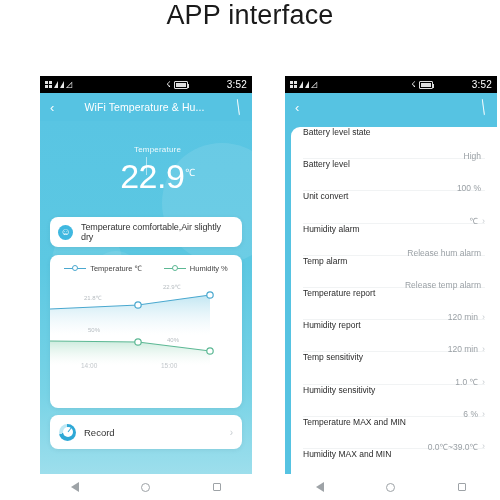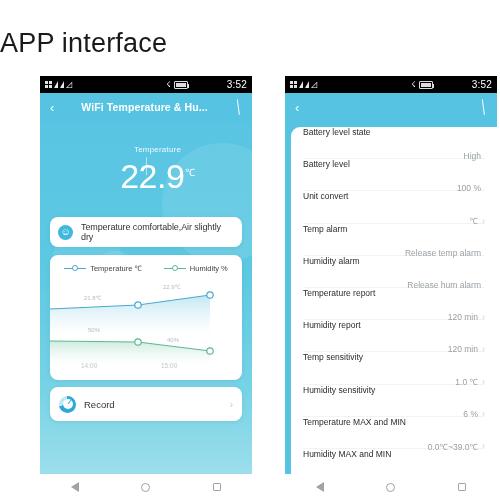--- a/index.html
+++ b/index.html
@@ -5,21 +5,22 @@
   * { box-sizing: border-box; margin: 0; padding: 0; }
   html, body {
     width: 500px; height: 500px;
     background: #ffffff;
     font-family: "Liberation Sans", sans-serif;
     overflow: hidden;
   }
   #root { position: relative; width: 500px; height: 500px; background:#fff; }
 
   .page-title {
-    position: absolute; top: 28px; left: 0; width: 500px;
+    position: absolute; top: 0; left: 0; width: 500px;
+    text-align: center;
     font-size: 27px; color: #1a1a1a; font-weight: 400;
     letter-spacing: .2px;
   }
 
   
   .phone {
     position: absolute; top: 76px; width: 212px; height: 424px;
     background: #fff; overflow: hidden;
   }
   .phone.left  { left: 40px; }
@@ -47,21 +48,21 @@
   .batt::after { content:""; position:absolute; right:-2.5px; top:2px; width:1.5px; height:4px; background:#ddd;}
   .batt i { display:block; height:4px; background:#ddd; margin-left:1px; width:10px; }
 
   
   .app-header {
     height: 28px; background: #56c3e2;
     display: flex; align-items: center; justify-content: space-between;
     padding: 0 10px;
     color: #fff;
   }
-  .hdr-title { font-size: 10.5px; font-weight: 700; letter-spacing: .1px; }
+  .hdr-title { font-size: 10.5px; font-weight: 400; letter-spacing: .1px; }
   .hdr-ico { font-size: 13px; line-height: 13px; opacity: .95; }
   .hdr-edit { transform: rotate(-35deg); display:inline-block; font-size: 12px; }
 
   
   .left-body {
     position: relative; height: 379px;
     background: linear-gradient(180deg, #59c5e3 0%, #5cc8e2 38%, #78d3e6 72%, #a9e2ee 100%);
     overflow: hidden;
   }
   .cloud {
@@ -99,21 +100,21 @@
   .smiley {
     width: 15px; height: 15px; border-radius: 50%;
     background: #3fb8e0; color: #fff; flex: none;
     display: flex; align-items: center; justify-content: center;
     font-size: 10px; line-height: 10px;
   }
   .comfort-txt { font-size: 9px; color: #333; letter-spacing: -.1px; }
 
   
   .chart-card {
-    position: relative; margin: 8px 10px 0 10px; height: 125px; padding: 8px 0 0 0;
+    position: relative; margin: 8px 10px 0 10px; height: 153px; padding: 8px 0 0 0;
   }
   .legend { display: flex; justify-content: center; gap: 22px; align-items: center; }
   .lg { display: flex; align-items: center; gap: 4px; font-size: 7.5px; color: #444; }
   .lg .bar { width: 22px; height: 1.5px; position: relative; }
   .lg .dot {
     position: absolute; left: 50%; top: 50%; transform: translate(-50%,-50%);
     width: 6px; height: 6px; border-radius: 50%; background: #fff;
   }
   .chart-area { position: relative; height: 96px; margin-top: 2px; }
   .chart-area svg { display: block; width: 100%; height: 100%; }
@@ -332,30 +333,30 @@
             </span>
         </div>
         <div class="row">
           <span class="k">Unit convert</span>
           <span class="v">
               <span>℃</span>
               <span class="arr">›</span>
             </span>
         </div>
         <div class="row">
+          <span class="k">Humidity alarm</span>
+          <span class="v">
+              <span>Release hum alarm</span>
+              <span class="arr"></span>
+            </span>
+        </div>
+        <div class="row">
           <span class="k">Temp alarm</span>
           <span class="v">
               <span>Release temp alarm</span>
-              <span class="arr"></span>
-            </span>
-        </div>
-        <div class="row">
-          <span class="k">Humidity alarm</span>
-          <span class="v">
-              <span>Release hum alarm</span>
               <span class="arr"></span>
             </span>
         </div>
         <div class="row">
           <span class="k">Temperature report</span>
           <span class="v">
               <span>120 min</span>
               <span class="arr">›</span>
             </span>
         </div>

